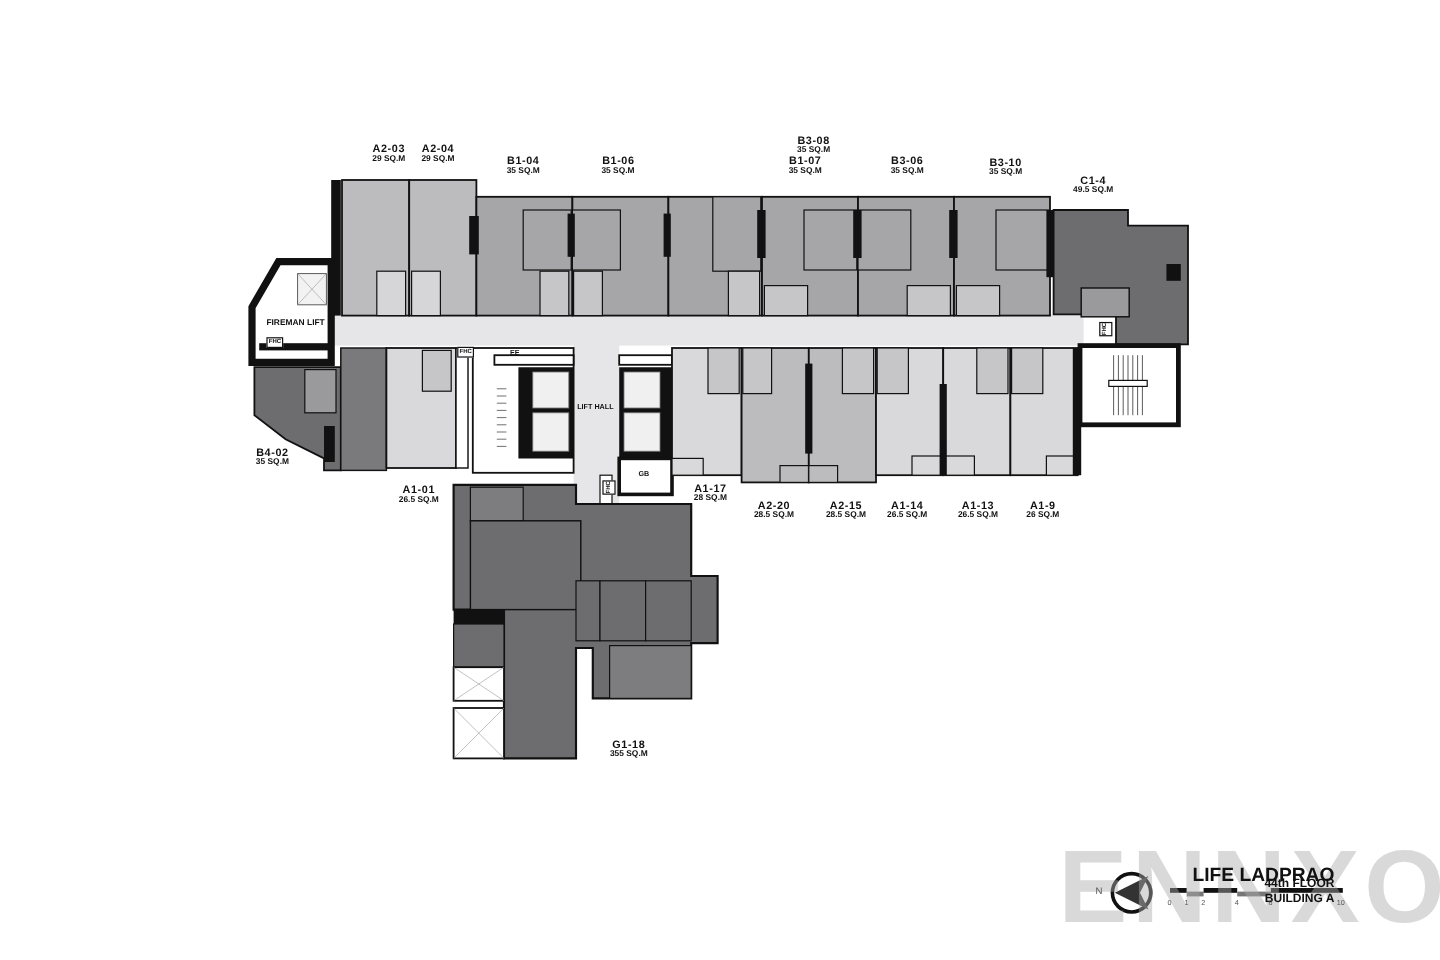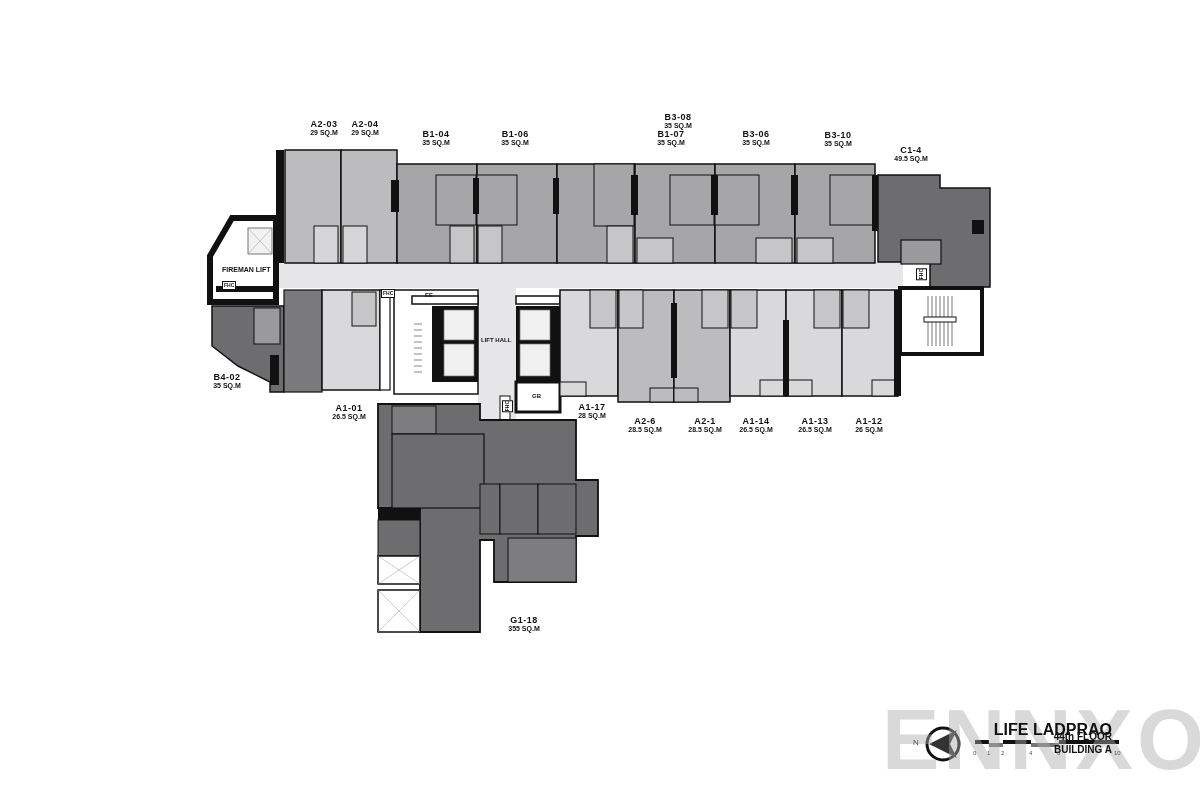--- a/index.html
+++ b/index.html
@@ -239,37 +239,37 @@
   </div>
 <div class="unit-label" style="left:838px;top:131px;">
     <span class="code">B3-10</span>
     <span class="area">35 SQ.M</span>
   </div>
 <div class="unit-label" style="left:911px;top:146px;">
     <span class="code">C1-4</span>
     <span class="area">49.5 SQ.M</span>
   </div>
 <div class="unit-label" style="left:869px;top:417px;">
-    <span class="code">A1-12</span>
+    <span class="code">A1-9</span>
     <span class="area">26 SQ.M</span>
   </div>
 <div class="unit-label" style="left:815px;top:417px;">
     <span class="code">A1-13</span>
     <span class="area">26.5 SQ.M</span>
   </div>
 <div class="unit-label" style="left:756px;top:417px;">
     <span class="code">A1-14</span>
     <span class="area">26.5 SQ.M</span>
   </div>
 <div class="unit-label" style="left:705px;top:417px;">
-    <span class="code">A2-1</span>
+    <span class="code">A2-15</span>
     <span class="area">28.5 SQ.M</span>
   </div>
 <div class="unit-label" style="left:645px;top:417px;">
-    <span class="code">A2-6</span>
+    <span class="code">A2-20</span>
     <span class="area">28.5 SQ.M</span>
   </div>
 <div class="unit-label" style="left:592px;top:403px;">
     <span class="code">A1-17</span>
     <span class="area">28 SQ.M</span>
   </div>
 <div class="unit-label" style="left:524px;top:616px;">
     <span class="code">G1-18</span>
     <span class="area">355 SQ.M</span>
   </div>

